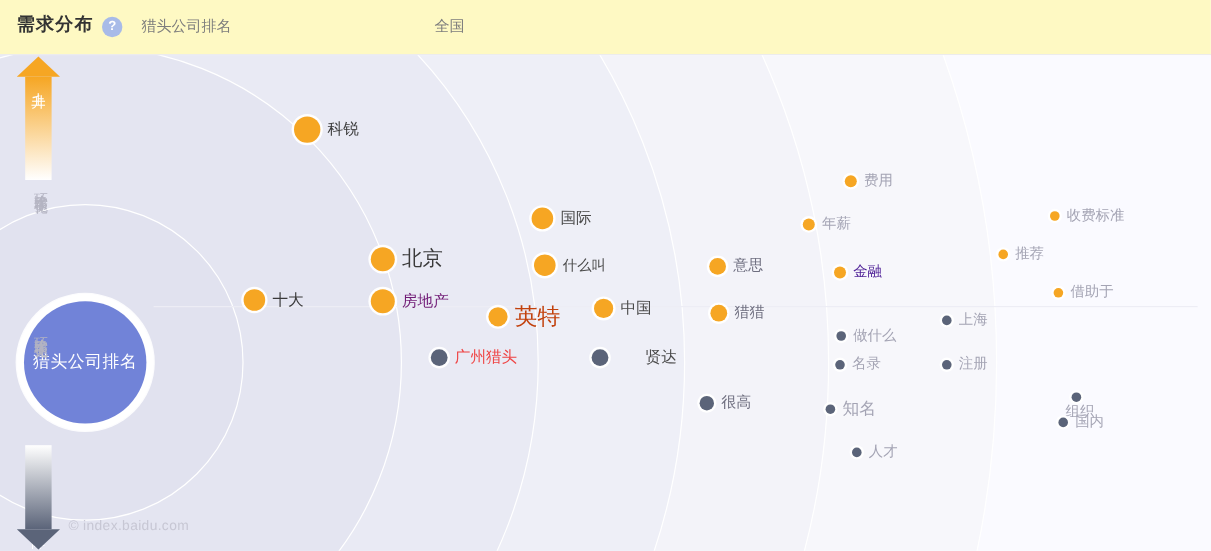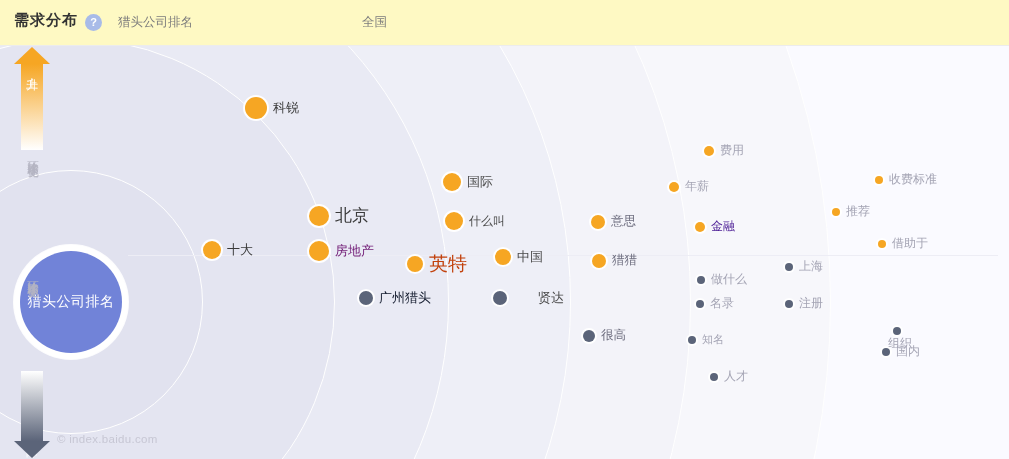--- a/index.html
+++ b/index.html
@@ -185,21 +185,21 @@
         <div class="node" style="left: 309px; top: 158px;">
           <div class="dot" style="height: 20px; width: 20px; background: rgb(246, 166, 35);"></div>
           <div class="nlabel" style="color: rgb(58, 58, 58); font-size: 17px;">北京</div>
         </div>
         <div class="node" style="left: 309px; top: 195px;">
           <div class="dot" style="height: 20px; width: 20px; background: rgb(246, 166, 35);"></div>
           <div class="nlabel" style="color: #701a75; font-size: 13px;">房地产</div>
         </div>
         <div class="node" style="left: 359px; top: 243px;">
           <div class="dot" style="height: 14px; width: 14px; background: rgb(91, 100, 121);"></div>
-          <div class="nlabel" style="color: #0f172a; font-size: 13px;">广州猎头</div>
+          <div class="nlabel" style="color: #ef4444; font-size: 13px;">广州猎头</div>
         </div>
         <div class="node" style="left: 443px; top: 127px;">
           <div class="dot" style="height: 18px; width: 18px; background: rgb(246, 166, 35);"></div>
           <div class="nlabel" style="color: rgb(74, 74, 74); font-size: 13px;">国际</div>
         </div>
         <div class="node" style="left: 445px; top: 166px;">
           <div class="dot" style="height: 18px; width: 18px; background: rgb(246, 166, 35);"></div>
           <div class="nlabel" style="color: rgb(74, 74, 74); font-size: 12px;">什么叫</div>
         </div>
         <div class="node" style="left: 407px; top: 205px;">
@@ -241,21 +241,21 @@
         <div class="node" style="left: 697px; top: 213px; margin-top: 12px;">
           <div class="dot" style="height: 8px; width: 8px; background: rgb(91, 100, 121);"></div>
           <div class="nlabel" style="color: rgb(164, 164, 180); font-size: 12px;">做什么</div>
         </div>
         <div class="node" style="left: 696px; top: 249px;">
           <div class="dot" style="height: 8px; width: 8px; background: rgb(91, 100, 121);"></div>
           <div class="nlabel" style="color: rgb(164, 164, 180); font-size: 12px;">名录</div>
         </div>
         <div class="node" style="left: 688px; top: 286px;">
           <div class="dot" style="height: 8px; width: 8px; background: rgb(91, 100, 121);"></div>
-          <div class="nlabel" style="color: rgb(164, 164, 180); font-size: 11px;">知名</div>
+          <div class="nlabel" style="color: rgb(164, 164, 180); font-size: 14px;">知名</div>
         </div>
         <div class="node" style="left: 710px; top: 322px;">
           <div class="dot" style="height: 8px; width: 8px; background: rgb(91, 100, 121);"></div>
           <div class="nlabel" style="color: rgb(164, 164, 180); font-size: 12px;">人才</div>
         </div>
         <div class="node" style="left: 785px; top: 212px;">
           <div class="dot" style="height: 8px; width: 8px; background: rgb(91, 100, 121);"></div>
           <div class="nlabel" style="color: rgb(164, 164, 180); font-size: 12px;">上海</div>
         </div>
         <div class="node" style="left: 785px; top: 249px;">

